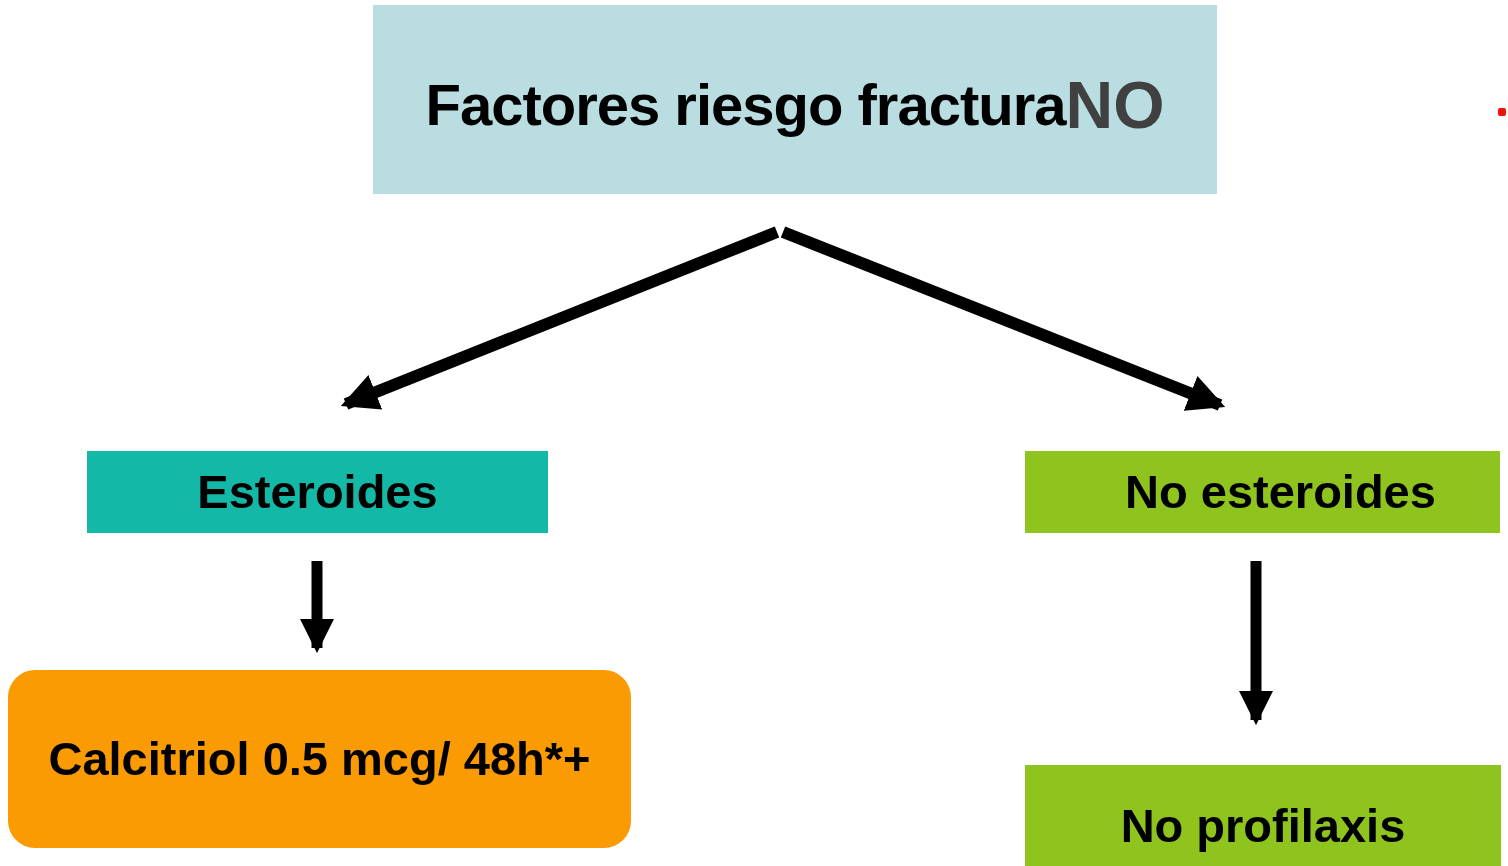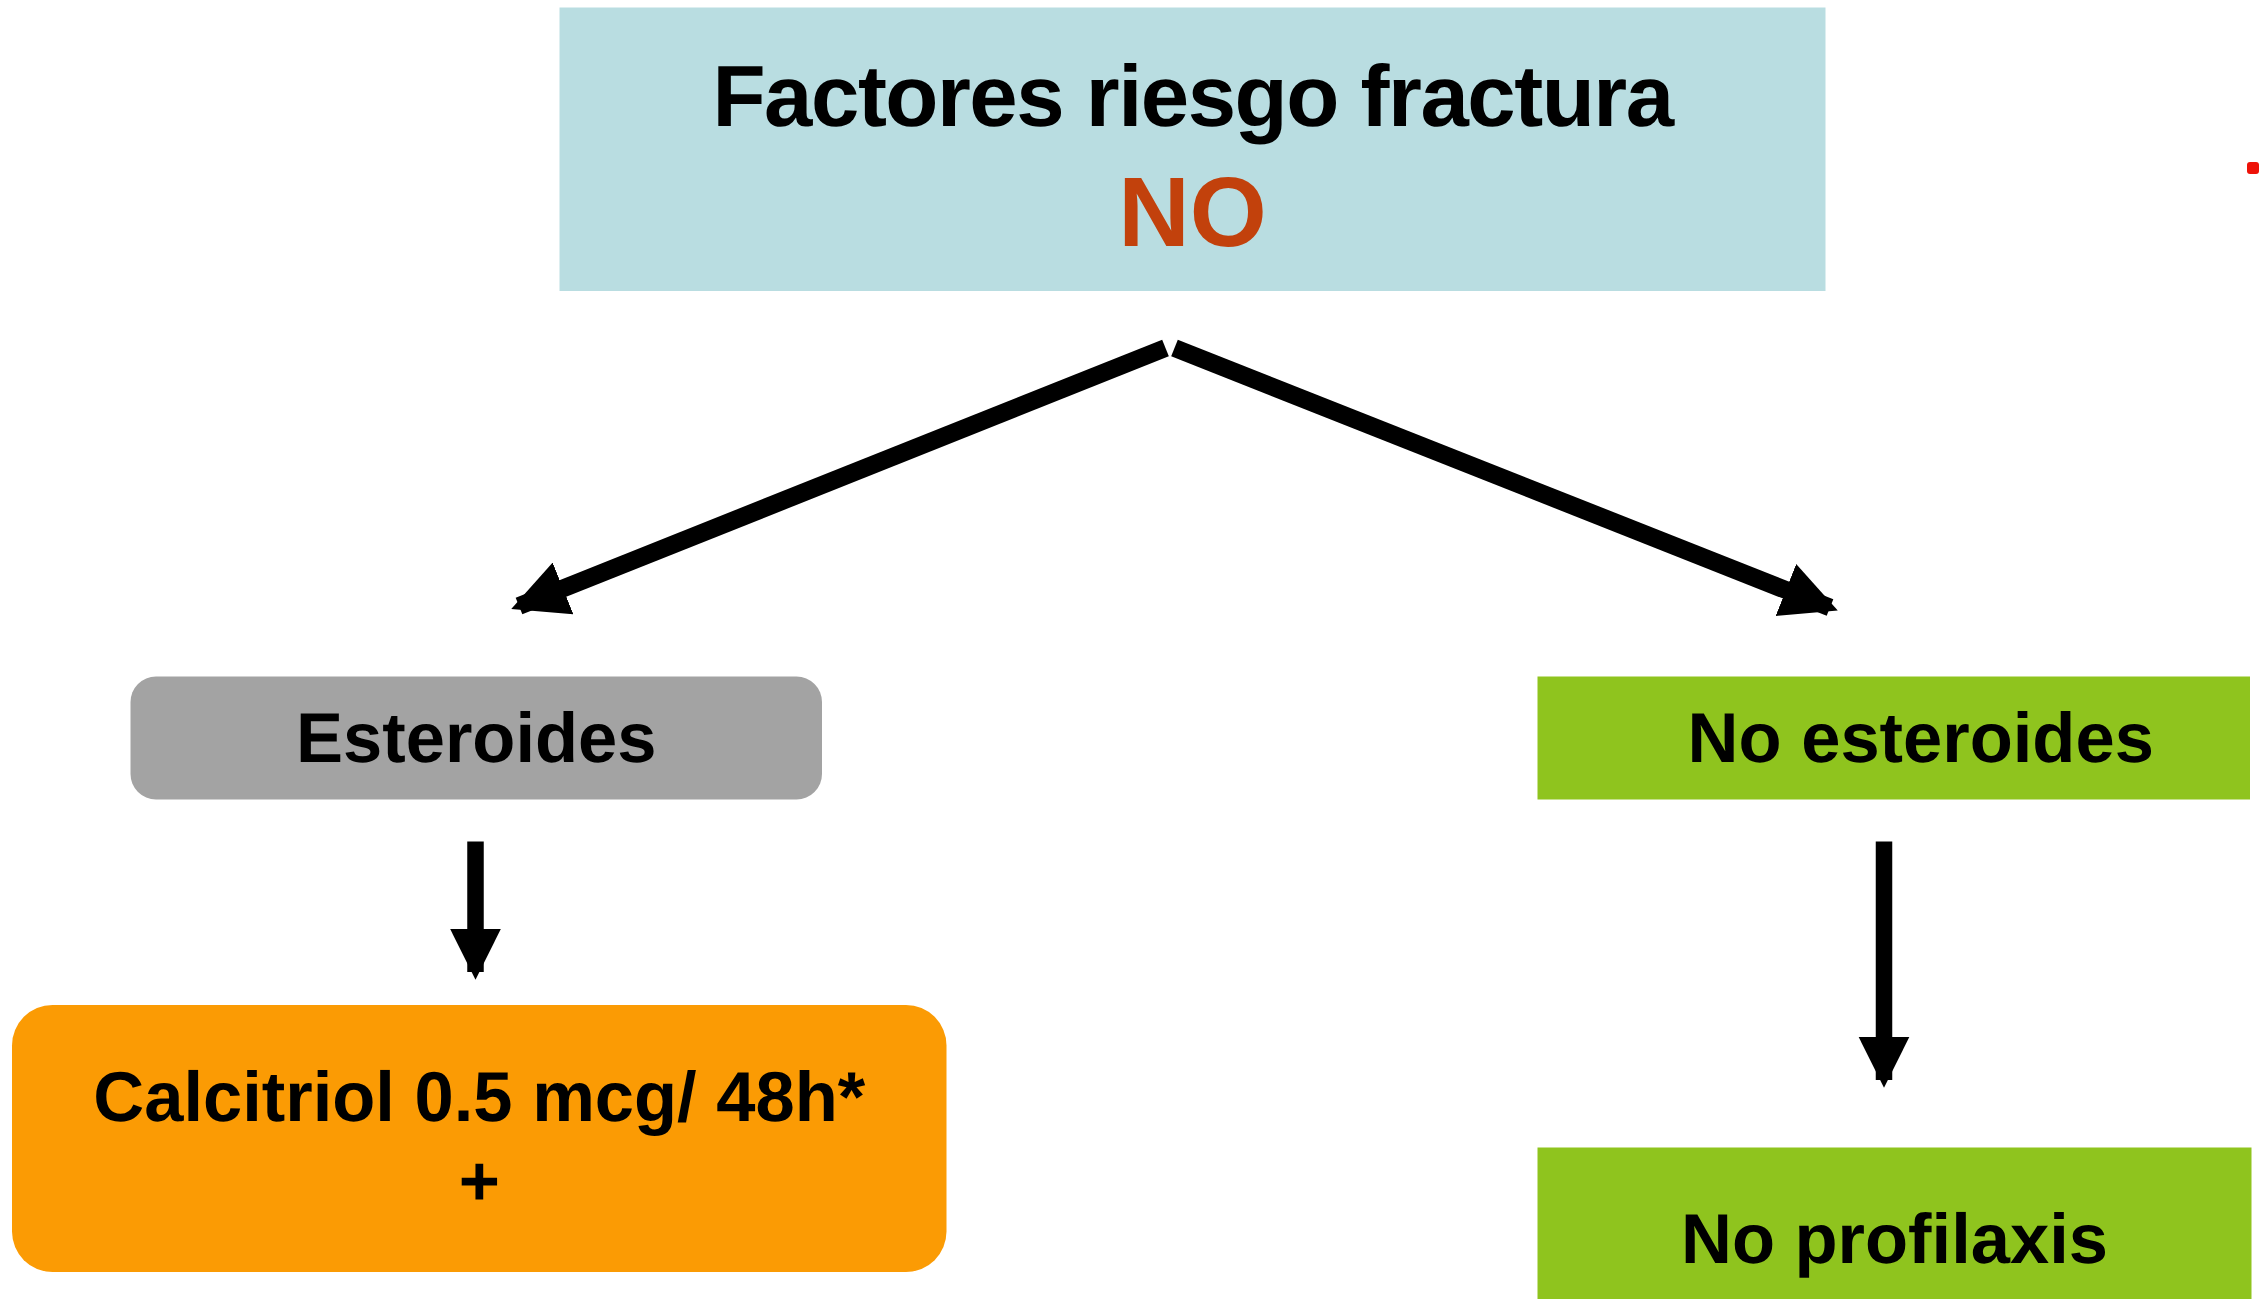--- a/index.html
+++ b/index.html
@@ -9,21 +9,21 @@
     height: 866px;
     background: #ffffff;
     overflow: hidden;
     font-family: "Liberation Sans", "DejaVu Sans", sans-serif;
     font-weight: bold;
     color: #000000;
   }
   .node {
     position: absolute;
     display: flex;
-    flex-direction: column;
+    flex-direction: row;
     align-items: center;
     justify-content: center;
     text-align: center;
     box-sizing: border-box;
   }
   .root-box {
     left: 373px; top: 5px;
     width: 844px; height: 189px;
     padding-top: 10px;
   }
@@ -62,36 +62,36 @@
     border-radius: 2px;
   }
 </style>
 </head>
 <body>
 
 <div class="stage">
 
   <div class="node root-box" style="background-color: rgb(185, 221, 225);">
     <div class="root-title">Factores riesgo fractura</div>
-    <div class="root-answer" style="color: #c2410c;">NO</div>
+    <div class="root-answer" style="color: #404040;">NO</div>
   </div>
 
   <svg class="arrows-svg" viewBox="0 0 1508 866">
     <defs>
       <marker id="ah" viewBox="0 0 10 10" refX="8.5" refY="5" markerUnits="strokeWidth" markerWidth="3.1" markerHeight="3.1" orient="auto">
         <path class="arrow-head-fill" d="M 0 0 L 10 5 L 0 10 z"></path>
       </marker>
     </defs>
     <line class="arrow-line" x1="777" y1="232" x2="346" y2="404" stroke-width="12" marker-end="url(#ah)"></line>
     <line class="arrow-line" x1="783" y1="232" x2="1220" y2="405" stroke-width="12" marker-end="url(#ah)"></line>
     <line class="arrow-line" x1="317" y1="561" x2="317" y2="648" stroke-width="11" marker-end="url(#ah)"></line>
     <line class="arrow-line" x1="1256" y1="561" x2="1256" y2="720" stroke-width="11" marker-end="url(#ah)"></line>
   </svg>
 
-  <div class="node esteroides-box" style="background-color: #a3a3a3; border-radius: 17px;">
+  <div class="node esteroides-box" style="background-color: #14b8a6;">
     <div class="condition-label">Esteroides</div>
   </div>
 
   <div class="node no-esteroides-box" style="background-color: rgb(143, 196, 30);">
     <div class="condition-label">No esteroides</div>
   </div>
 
   <div class="node calcitriol-box" style="background-color: rgb(251, 155, 4);">
     <div class="outcome-line">Calcitriol 0.5 mcg/ 48h*</div>
     <div class="outcome-line">+</div>

